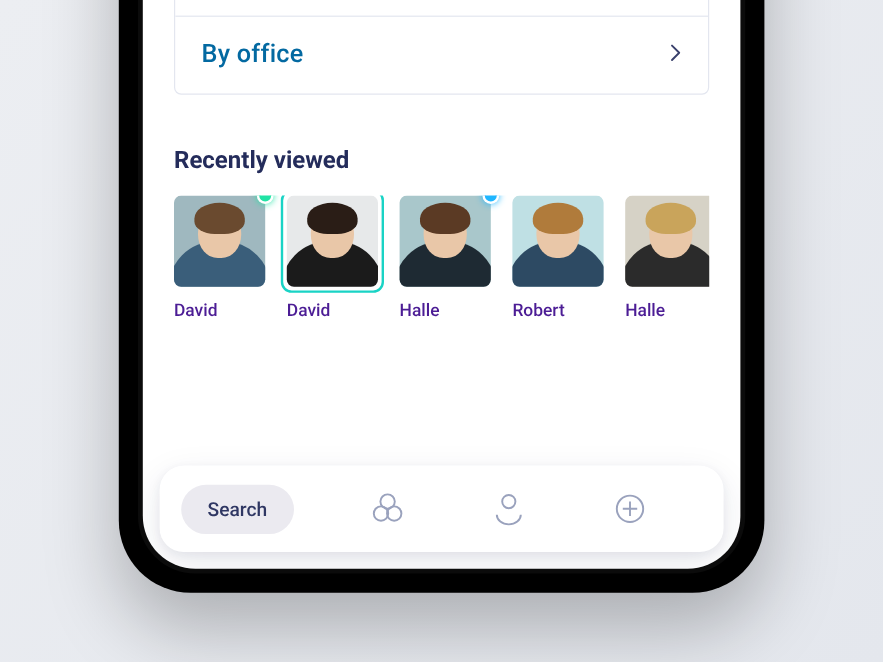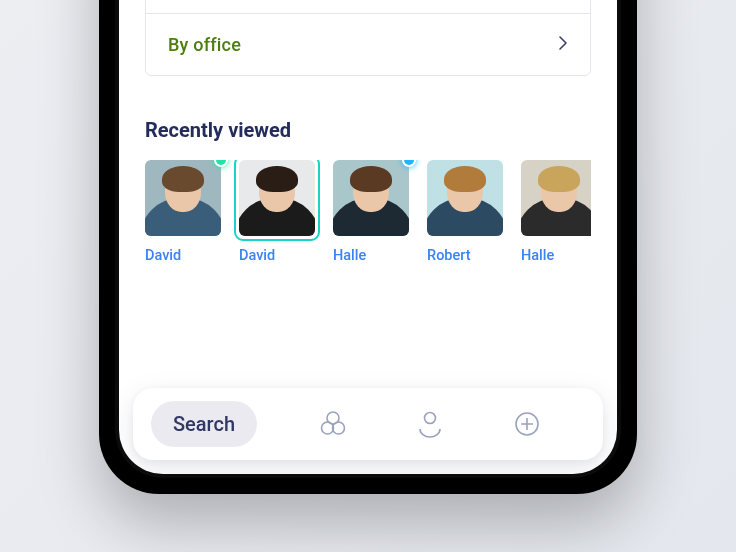--- a/index.html
+++ b/index.html
@@ -65,22 +65,22 @@
     padding: 20px 22px;
     border-top: 1px solid #e3e6ef;
   }
   .filter-row:first-child { border-top: none; }
   .filter-row.top-stub {
     height: 18px;
     padding: 0;
     border-top: none;
   }
   .filter-label {
-    color: #4d7c0f;
-    font-size: 18px;
+    color: #0369a1;
+    font-size: 21px;
     font-weight: 500;
     letter-spacing: 0.2px;
   }
   .chevron {
     color: #39406c;
     font-size: 18px;
   }
 
   
   .section-title {
@@ -127,21 +127,21 @@
   .status-dot {
     position: absolute;
     top: -5px;
     right: -5px;
     width: 10px;
     height: 10px;
     border-radius: 50%;
     box-shadow: 0 0 0 2px #fff, 0 0 6px 2px currentColor;
   }
   .person-name {
-    color: #3b82f6;
+    color: #4c1d95;
     font-size: 14.5px;
     font-weight: 500;
     margin-top: 11px;
   }
 
   
   .portrait {
     width: 100%;
     height: 100%;
     position: relative;
@@ -188,21 +188,21 @@
     display: flex;
     align-items: center;
     padding: 0 18px;
     gap: 8px;
   }
   .tab-pill {
     background: #ebeaf0;
     border-radius: 999px;
     padding: 11px 22px;
     color: #2f3763;
-    font-size: 20px;
+    font-size: 16px;
     font-weight: 500;
   }
   .tab-icons {
     flex: 1;
     display: flex;
     justify-content: space-around;
     align-items: center;
     padding: 0 10px 0 20px;
   }
   .tab-icon {

